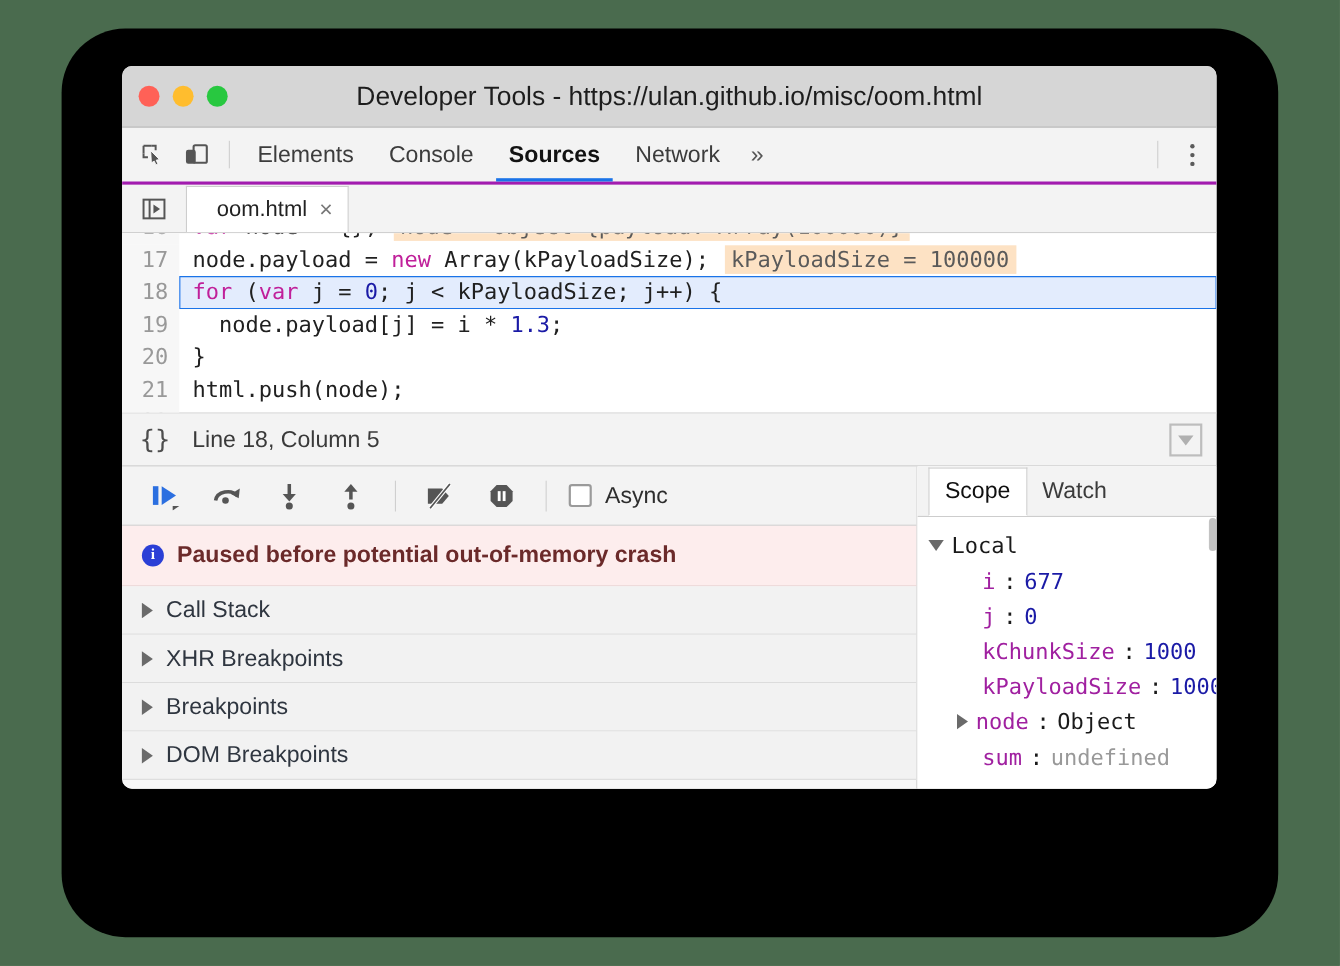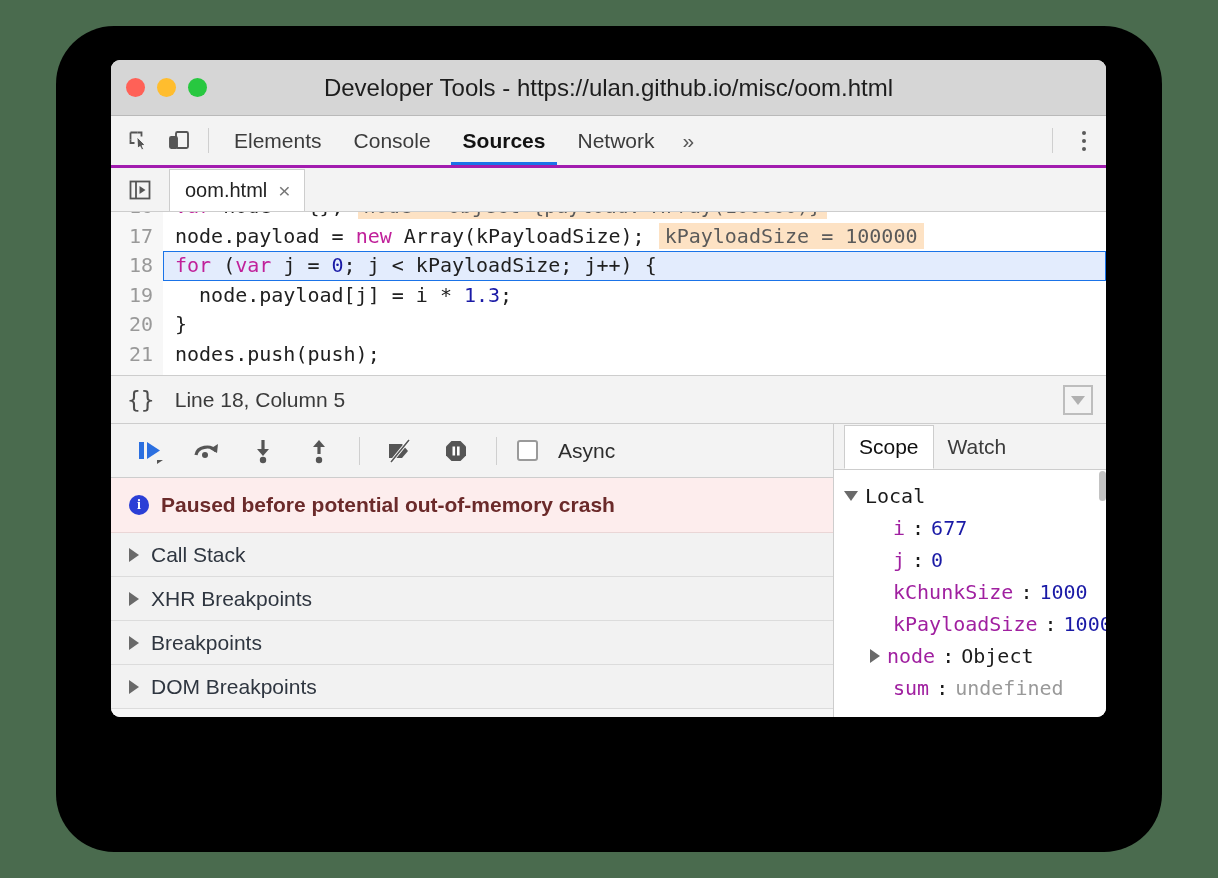--- a/index.html
+++ b/index.html
@@ -105,21 +105,21 @@
     box-sizing: border-box;
   }
   .panel-toggle {
     width: 42px; height: 42px;
     display: flex; align-items: center; justify-content: center;
     cursor: pointer;
   }
   .filetab {
     display: flex; align-items: center; gap: 11px;
     height: 42px;
-    padding: 0 13px 0 15px;
+    padding: 0 13px 0 27px;
     background: #fff;
     border: 1px solid #cdcdcd;
     border-bottom: none;
     font-size: 20px;
     color: #222;
     cursor: pointer;
     margin-left: 8px;
     box-sizing: border-box;
   }
   .filetab .close { color: #777; font-size: 21px; line-height: 1; }
@@ -216,21 +216,21 @@
     padding-left: 14px;
     box-sizing: border-box;
     gap: 4px;
   }
   .dbtn {
     width: 52px; height: 44px;
     display: flex; align-items: center; justify-content: center;
     cursor: pointer;
   }
   .dsep { width: 1px; height: 28px; background: #cfcfcf; margin: 0 10px; }
-  .async-wrap { display: flex; align-items: center; gap: 20px; cursor: pointer; margin-left: 6px;}
+  .async-wrap { display: flex; align-items: center; gap: 12px; cursor: pointer; margin-left: 6px;}
   .async-box {
     width: 21px; height: 21px;
     border: 2px solid #9a9a9a;
     border-radius: 3px;
     background: #fff;
     box-sizing: border-box;
   }
   .async-label { font-size: 21px; color: #2d2d2d; }
 
   .paused-banner {
@@ -412,21 +412,21 @@
           <div class="codecell"><span class="tok-plain">  node.payload[j] = i * </span><span class="tok-num">1.3</span><span class="tok-plain">;</span></div>
         </div>
 
         <div class="crow">
           <div class="gutter">20</div>
           <div class="codecell"><span class="tok-plain">}</span></div>
         </div>
 
         <div class="crow">
           <div class="gutter">21</div>
-          <div class="codecell"><span class="tok-plain">nodes.push(push);</span></div>
+          <div class="codecell"><span class="tok-plain">html.push(node);</span></div>
         </div>
 
         <div class="crow">
           <div class="gutter">22</div>
           <div class="codecell"><span class="tok-plain">current++;</span></div>
         </div>
 
       </div>
     </div>
 

